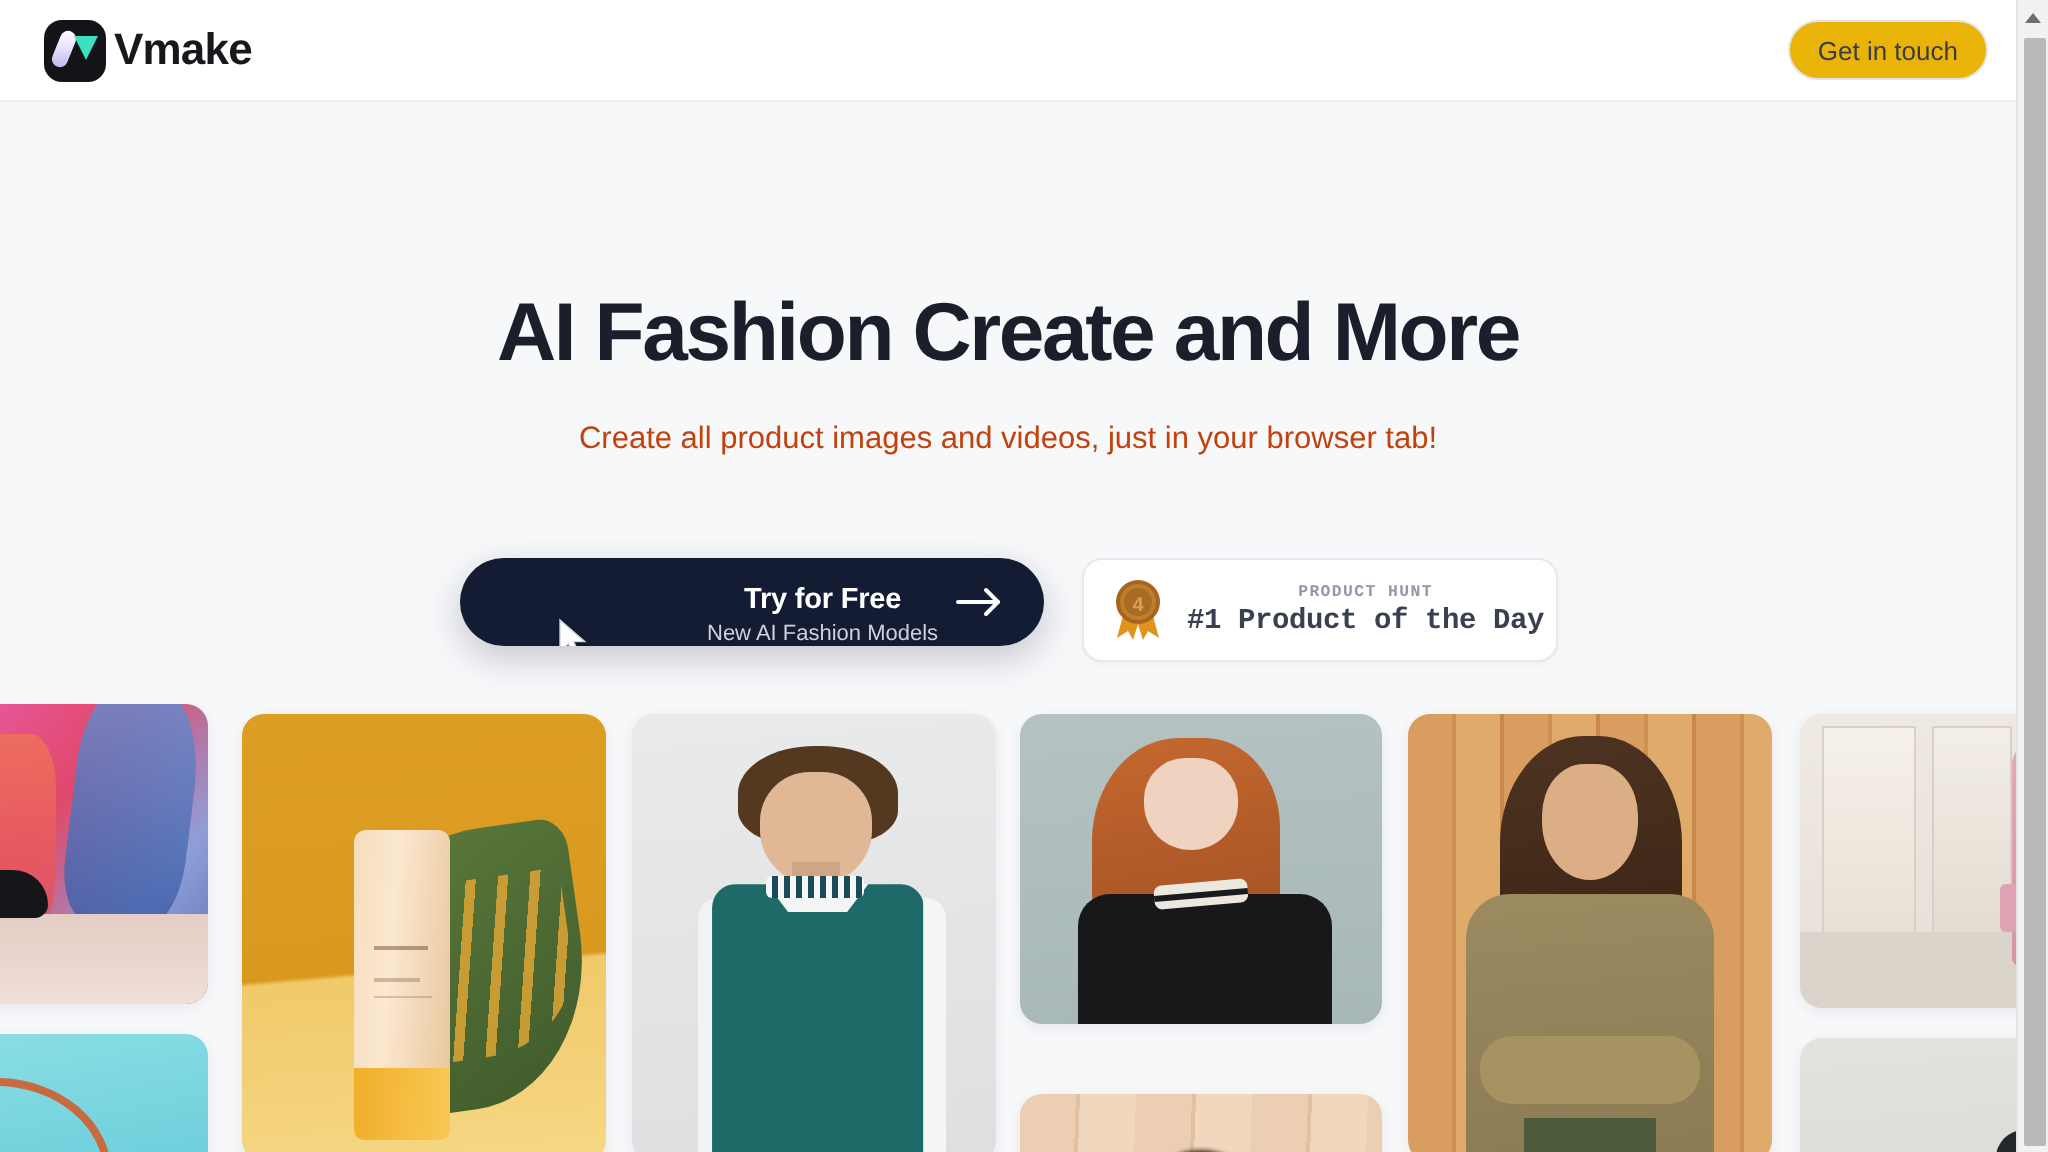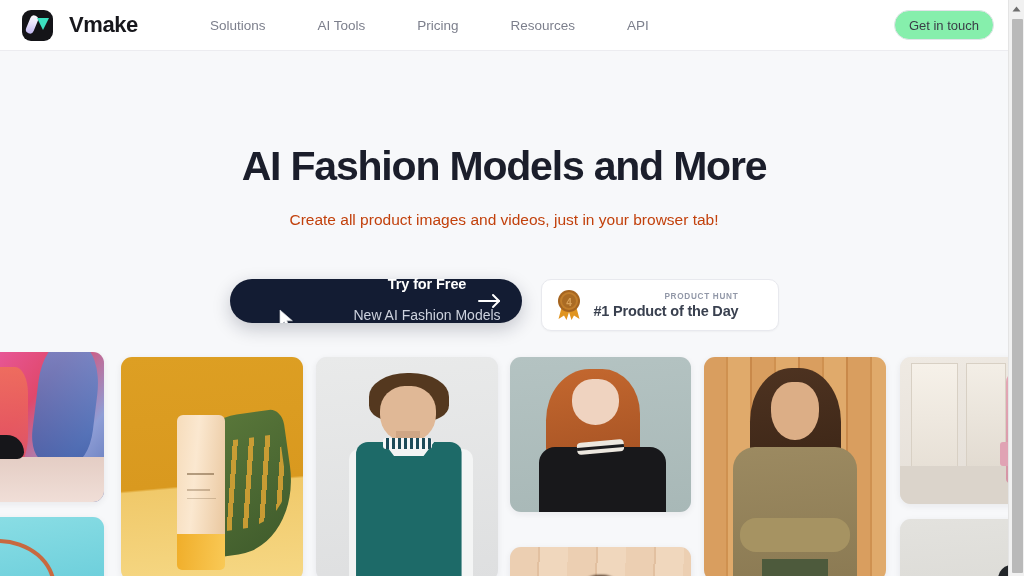--- a/index.html
+++ b/index.html
@@ -29,21 +29,21 @@
   .header {
     position: relative;
     height: 51px;
     background: #ffffff;
     border-bottom: 1px solid #ececf0;
     display: flex;
     align-items: center;
     z-index: 20;
   }
   .brand {
-    display: flex; align-items: center; gap: 16px;
+    display: flex; align-items: center; gap: 4px;
     margin-left: 22px;
     cursor: pointer;
   }
   .logo-mark {
     width: 31px; height: 31px;
     border-radius: 9px;
     background: #141418;
     position: relative;
     flex: 0 0 auto;
     overflow: hidden;
@@ -88,21 +88,21 @@
   .nav-item:last-child { margin-right: 0; }
 
   .get-in-touch {
     position: absolute;
     right: 14px; top: 10px;
     height: 30px;
     padding: 0 14px;
     display: flex; align-items: center;
     border: 1px solid #e3e4e9;
     border-radius: 15px;
-    background: #86efac;
+    background: #eab308;
     font-size: 13px;
     color: #3a3d47;
     cursor: pointer;
   }
 
   
   .hero {
     position: relative;
     padding-top: 34px;
     text-align: center;
@@ -165,22 +165,22 @@
 
   .try-text {
     margin-left: 124px;
     line-height: 1.15;
   }
   .try-title {
     font-size: 14.5px; font-weight: 700; color: #ffffff;
     letter-spacing: -0.1px;
   }
   .try-sub {
-    margin-top: 14px;
-    font-size: 14px; color: #cdd2de;
+    margin-top: 2px;
+    font-size: 11px; color: #cdd2de;
   }
   .try-arrow {
     position: absolute;
     right: 20px; top: 50%;
     transform: translateY(-50%);
     color: #ffffff;
   }
   .try-arrow svg { display: block; }
 
   .ph-badge {
@@ -189,21 +189,21 @@
     border: 1px solid #e8e9ee;
     border-radius: 10px;
     background: #ffffff;
     display: flex; align-items: center;
     padding-left: 13px;
     cursor: pointer;
     box-shadow: 0 1px 2px rgba(20,22,35,0.04);
   }
   .medal { position: relative; width: 28px; height: 32px; flex: 0 0 auto; }
   .medal svg { display: block; }
-  .ph-text { margin-left: 11px; text-align: right; }
+  .ph-text { margin-left: 11px; text-align: center; font-family: Liberation Mono, monospace; }
   .ph-label {
     font-size: 8.2px; font-weight: 700; color: #9298a8;
     letter-spacing: 0.7px;
   }
   .ph-title {
     margin-top: 2px;
     font-size: 14.5px; font-weight: 700; color: #39404f;
     letter-spacing: -0.2px;
   }
 
@@ -460,35 +460,28 @@
     <div class="header">
 
       <div class="brand">
         <div class="logo-mark">
           <div class="cap"></div>
           <div class="tri"></div>
         </div>
         <div class="brand-name">Vmake</div>
       </div>
 
-      <div class="nav">
-        <div class="nav-item">Solutions</div>
-        <div class="nav-item">AI Tools</div>
-        <div class="nav-item">Pricing</div>
-        <div class="nav-item">Resources</div>
-        <div class="nav-item">API</div>
-      </div>
 
       <div class="get-in-touch">Get in touch</div>
     </div>
 
     <div class="hero">
       <h1 class="headline">
         <br>
-        <span>AI Fashion Models and More</span>
+        <span>AI Fashion Create and More</span>
       </h1>
       <div class="subhead">Create all product images and videos, just in your browser tab!</div>
 
       <div class="cta-row">
 
         <div class="try-btn">
           <div class="try-models">
             <div class="model-person">
               
               

